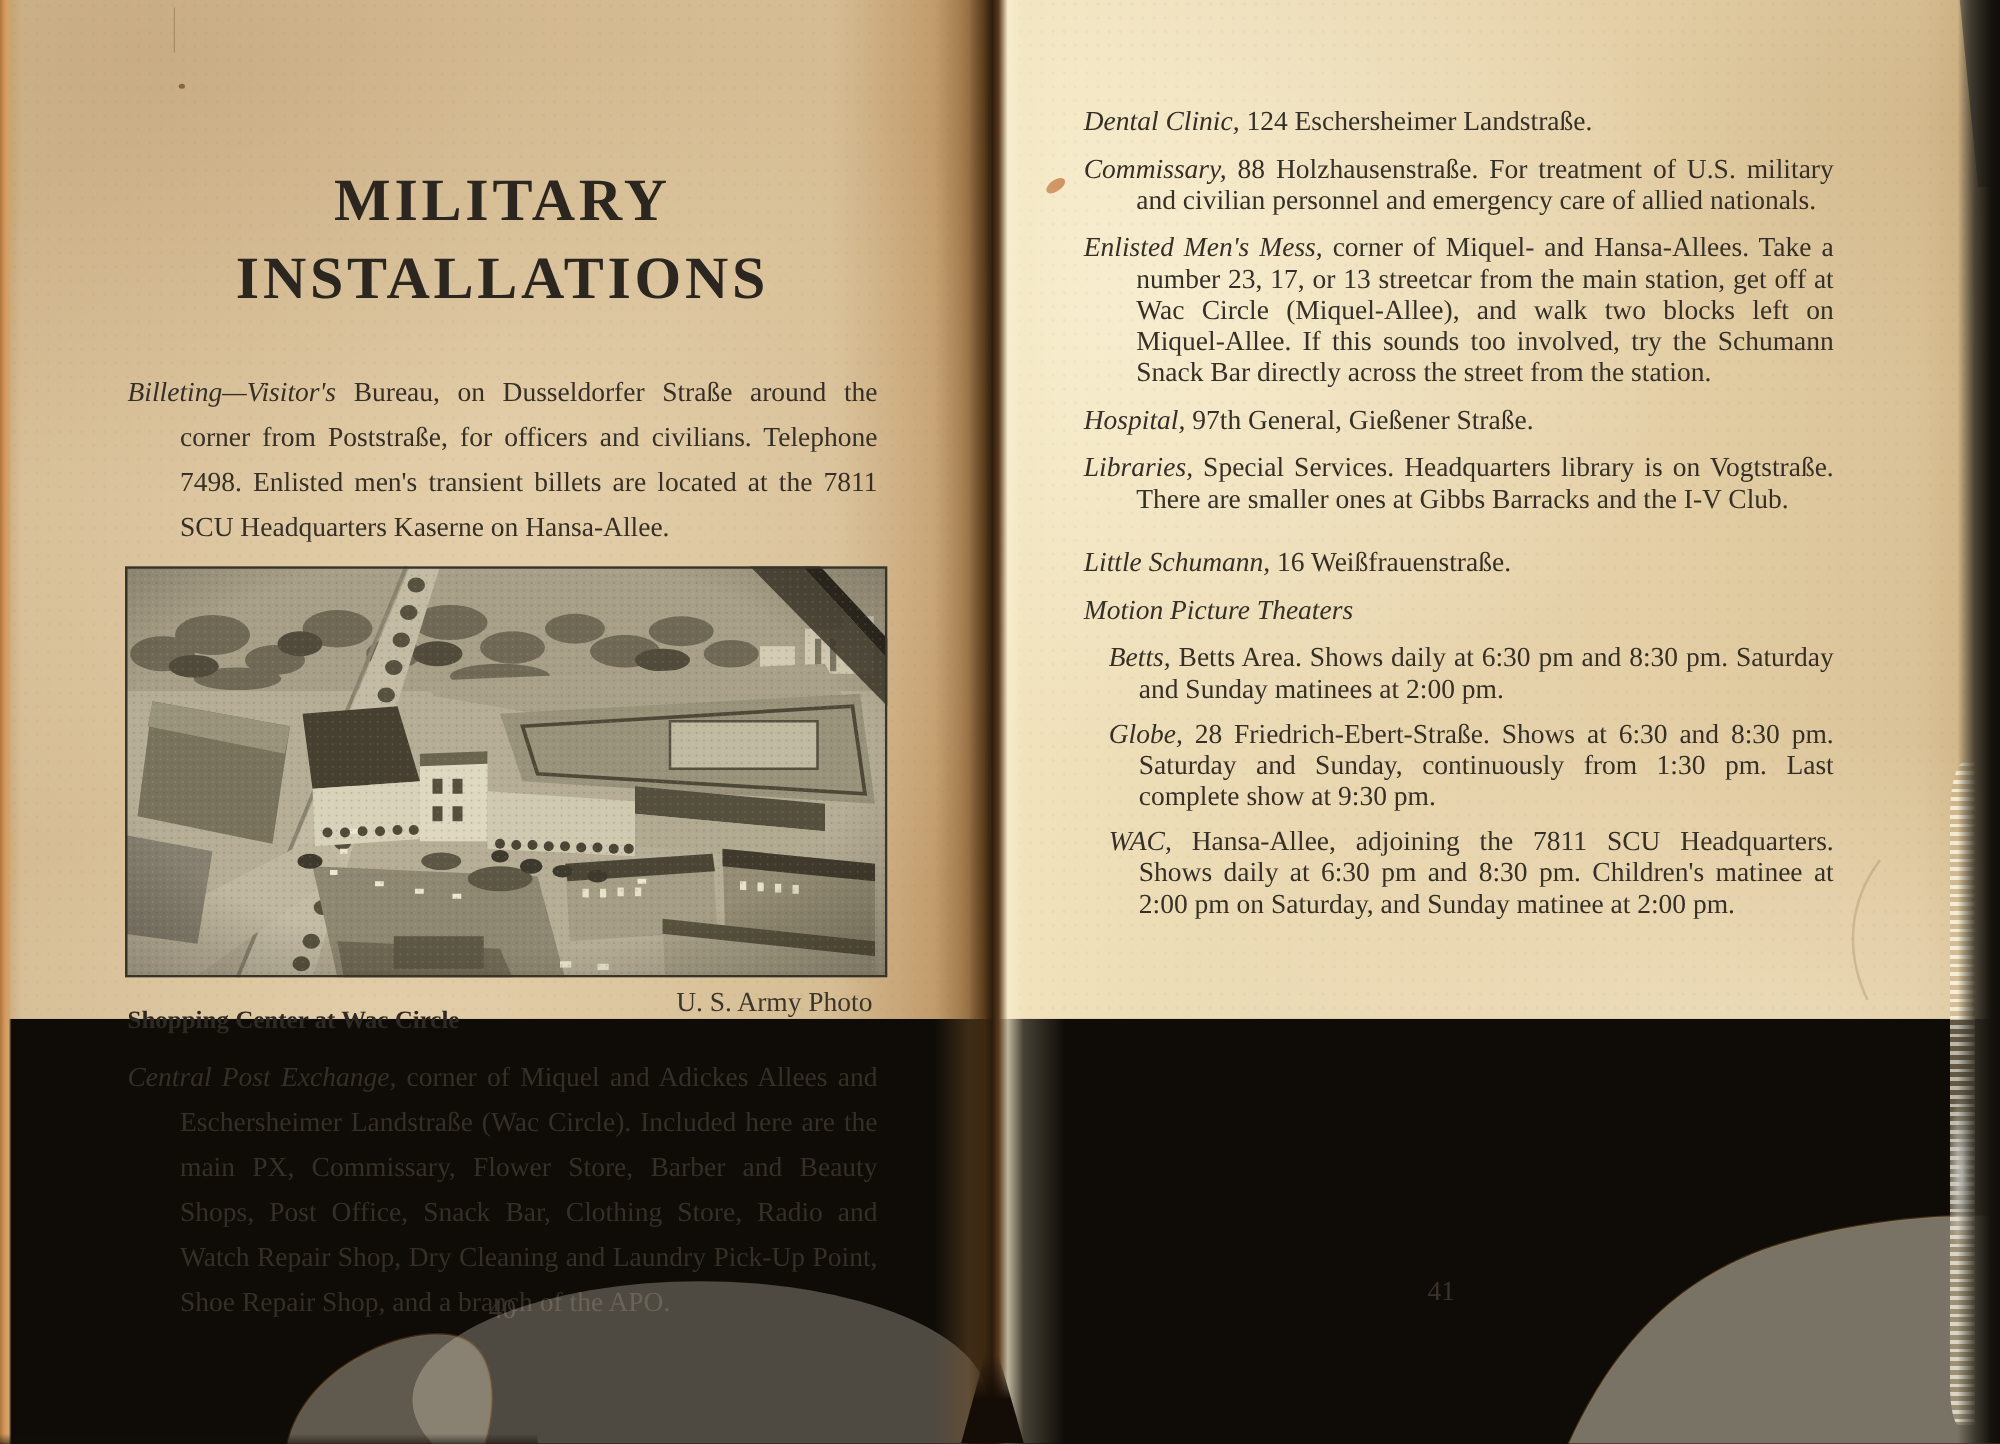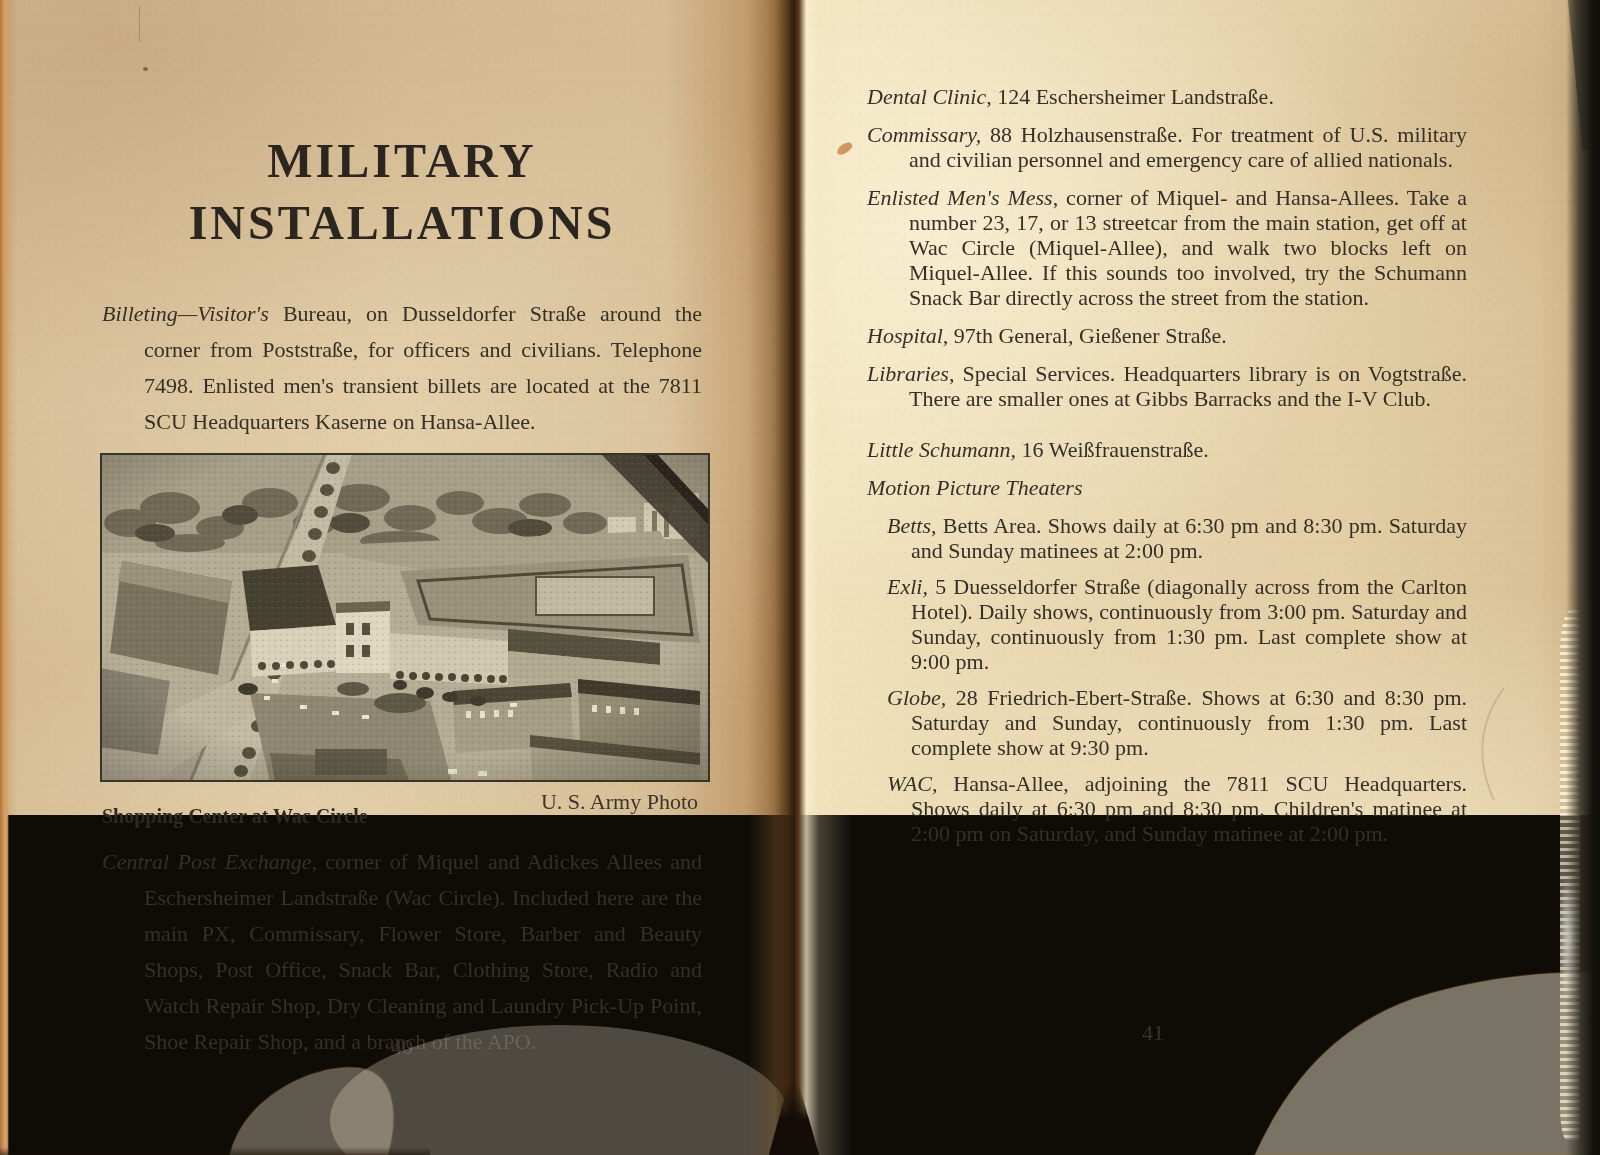--- a/index.html
+++ b/index.html
@@ -314,21 +314,20 @@
 
     <div class="right-content">
       <p class="para hang entry"><span class="lead">Dental Clinic,</span><span> 124 Eschersheimer Landstraße.</span></p>
       <p class="para hang entry"><span class="lead">Commissary,</span><span> 88 Holzhausenstraße. For treatment of U.S. military and civilian personnel and emergency care of allied nationals.</span></p>
       <p class="para hang entry"><span class="lead">Enlisted Men's Mess,</span><span> corner of Miquel- and Hansa-Allees. Take a number 23, 17, or 13 streetcar from the main station, get off at Wac Circle (Miquel-Allee), and walk two blocks left on Miquel-Allee. If this sounds too involved, try the Schumann Snack Bar directly across the street from the station.</span></p>
       <p class="para hang entry"><span class="lead">Hospital,</span><span> 97th General, Gießener Straße.</span></p>
       <p class="para hang entry"><span class="lead">Libraries,</span><span> Special Services. Headquarters library is on Vogt­straße. There are smaller ones at Gibbs Barracks and the I-V Club.</span></p>
       <p class="para hang entry gap"><span class="lead">Little Schumann,</span><span> 16 Weißfrauenstraße.</span></p>
       <p class="para hang entry"><span class="lead">Motion Picture Theaters</span><span></span></p>
       <p class="para sub"><span class="lead">Betts,</span><span> Betts Area. Shows daily at 6:30 pm and 8:30 pm. Saturday and Sunday matinees at 2:00 pm.</span></p>
-      <p class="para sub"><span class="lead">Exli,</span><span> 5 Duesseldorfer Straße (diagonally across from the Carlton Hotel). Daily shows, continuously from 3:00 pm. Saturday and Sunday, continuously from 1:30 pm. Last complete show at 9:00 pm.</span></p>
       <p class="para sub"><span class="lead">Globe,</span><span> 28 Friedrich-Ebert-Straße. Shows at 6:30 and 8:30 pm. Saturday and Sunday, continuously from 1:30 pm. Last complete show at 9:30 pm.</span></p>
       <p class="para sub"><span class="lead">WAC,</span><span> Hansa-Allee, adjoining the 7811 SCU Headquarters. Shows daily at 6:30 pm and 8:30 pm. Children's matinee at 2:00 pm on Saturday, and Sunday matinee at 2:00 pm.</span></p>
     </div>
 
     <div class="pageno pageno-right">41</div>
 
     <svg class="stain-svg" width="808" height="1155">
       <path d="M463,1155 C498,1078 550,1018 640,993 C700,976 770,970 808,974 L808,1155 Z" fill="rgba(250,242,218,0.45)" stroke="rgba(160,118,64,0.30)" stroke-width="2"></path>
       <path d="M712,688 C688,720 683,760 702,800" fill="none" stroke="rgba(120,90,50,0.22)" stroke-width="2"></path>
     </svg>

